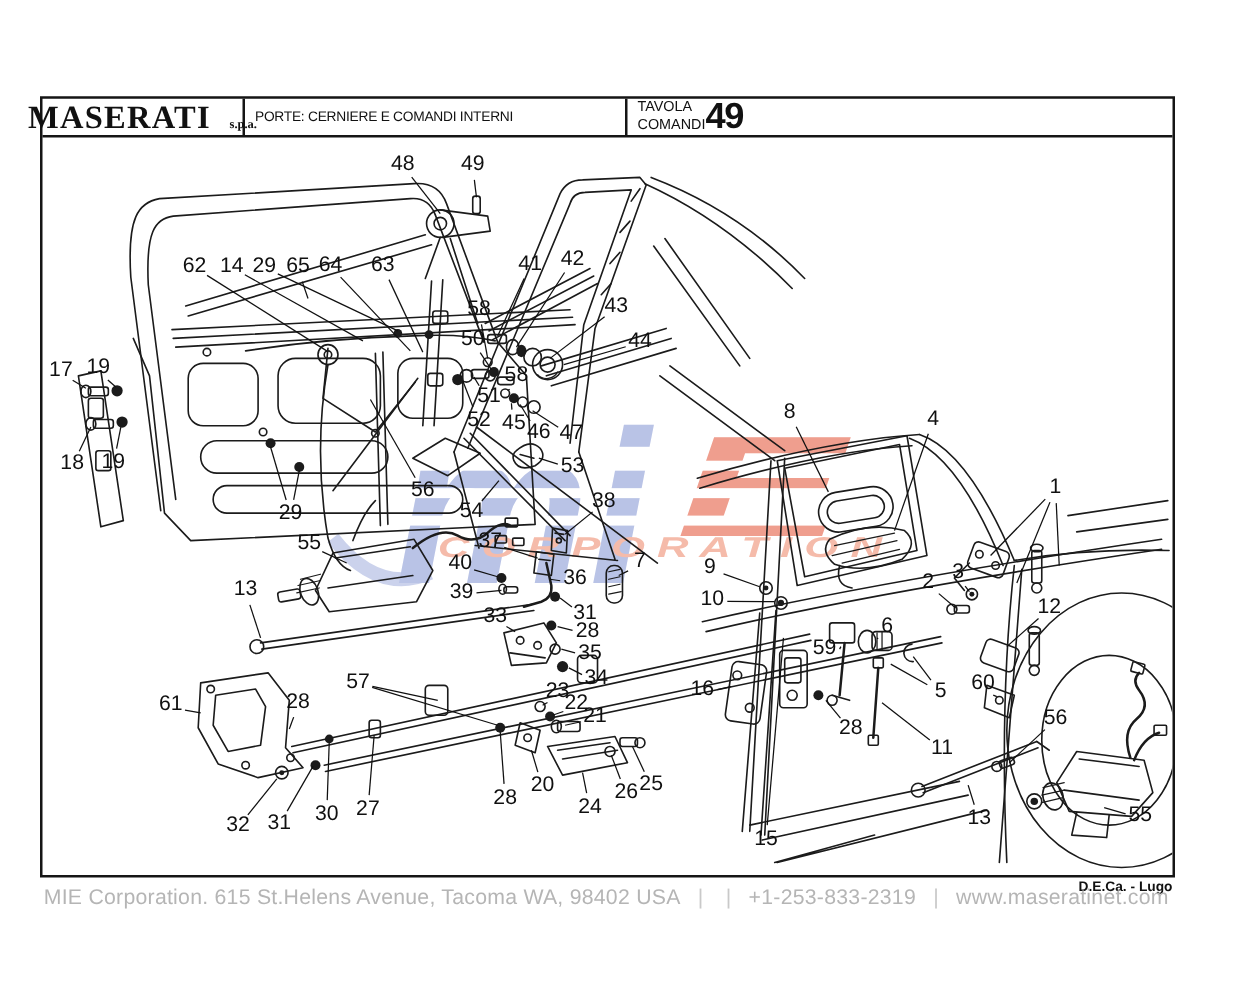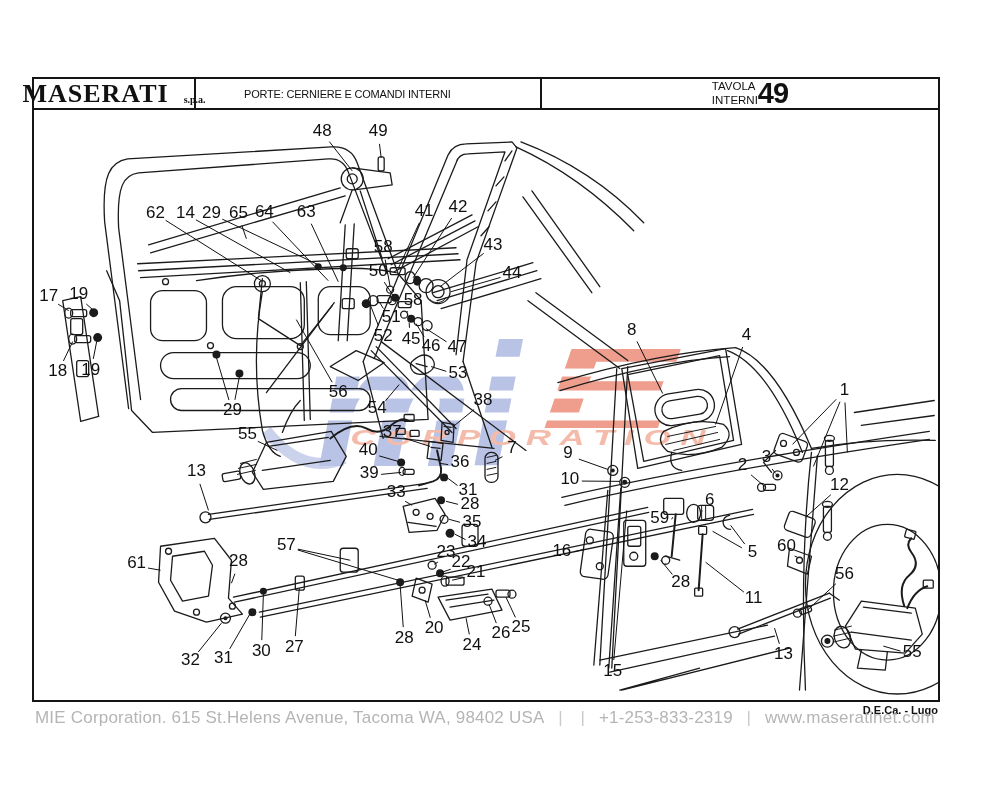--- a/index.html
+++ b/index.html
@@ -1,25 +1,25 @@
 <!DOCTYPE html>
 <html><head>
 <meta charset="utf-8">
 <style>
   html,body{margin:0;padding:0;background:#ffffff;}
   body{width:1000px;height:800px;position:relative;font-family:"Liberation Sans",sans-serif;color:#111;overflow:hidden;}
   *{box-sizing:border-box;}
 
   .sheet{position:absolute;left:32px;top:77px;width:908px;height:625px;border:2px solid #151515;background:#fff;}
-  .header-row{position:absolute;left:0;top:0;width:100%;height:31px;border-bottom:2px solid #151515;display:flex;gap:40px;}
+  .header-row{position:absolute;left:0;top:0;width:100%;height:31px;border-bottom:2px solid #151515;display:flex;}
   .hcell{height:100%;display:flex;align-items:center;padding:0 8px;}
   .hc-brand{width:162px;border-right:2px solid #151515;justify-content:center;}
   .hc-it{width:306px;border-right:2px solid #151515;}
   .hc-en{width:290px;border-right:2px solid #151515;}
-  .hc-tav{flex:1;justify-content:center;padding-right:28px;}
+  .hc-tav{flex:1;justify-content:flex-start;padding-right:28px;}
   .brand{font-family:"Liberation Serif",serif;font-weight:bold;font-size:26px;letter-spacing:1px;line-height:1;}
   .brand-suffix{font-family:"Liberation Serif",serif;font-weight:bold;font-size:10px;margin-left:15px;align-self:flex-end;padding-bottom:3px;}
   .htitle{font-size:11px;font-weight:normal;letter-spacing:-0.2px;}
   .tav-labels{font-size:11.5px;line-height:1.15;}
   .tav-num{font-size:29px;font-weight:bold;letter-spacing:-1px;}
 
   .drawing-wrap{position:absolute;left:0;top:31px;width:904px;height:590px;overflow:hidden;}
   svg{display:block;}
 
   .ink{stroke:#1b1b1b;fill:none;stroke-width:1.3;stroke-linecap:round;stroke-linejoin:round;}
@@ -44,21 +44,21 @@
     <div class="hcell hc-brand">
       <span class="brand">MASERATI</span>
       <span class="brand-suffix">s.p.a.</span>
     </div>
     <div class="hcell hc-it">
       <span class="htitle">PORTE: CERNIERE E COMANDI INTERNI</span>
     </div>
     <div class="hcell hc-tav">
       <div class="tav-labels">
         <div>TAVOLA</div>
-        <div>INTERNI</div>
+        <div>COMANDI</div>
       </div>
       <div class="tav-num">49</div>
     </div>
   </div>
 
   <div class="drawing-wrap">
   <svg width="904" height="590" viewBox="34 109 904 591" xmlns="http://www.w3.org/2000/svg">
 
     <g>
       <text class="wm-main" x="316" y="466" font-size="175" fill="#b9c3e6">mi</text>

